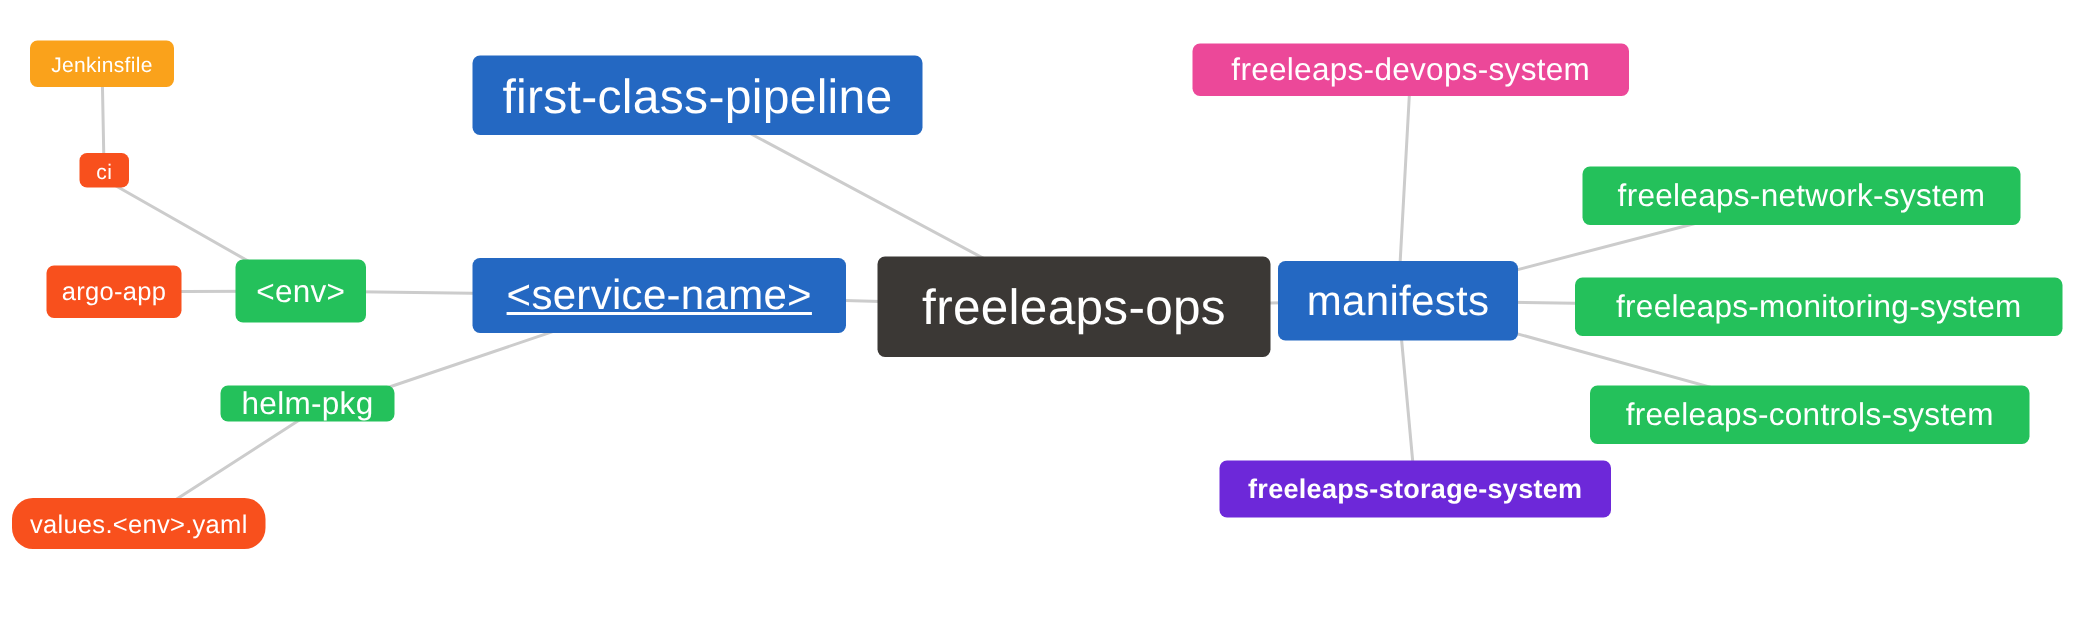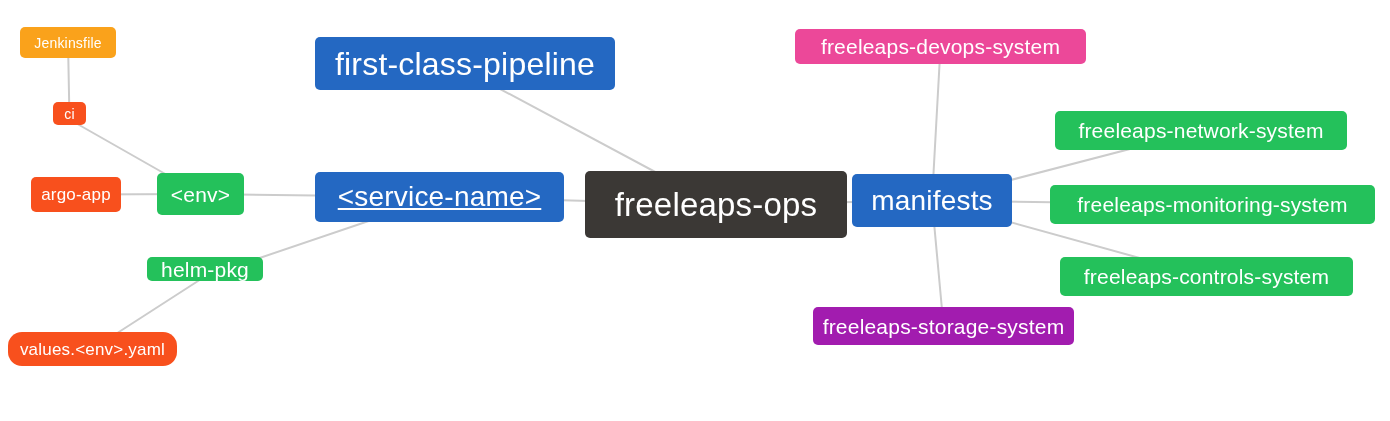--- a/index.html
+++ b/index.html
@@ -92,16 +92,16 @@
     </div>
   <div class="node" style="left: 1055px; top: 111px; width: 292px; height: 39px; font-size: 21px; background: rgb(36, 193, 91); text-align: right;">
       <span class="label">freeleaps-network-system</span>
     </div>
   <div class="node" style="left: 1050px; top: 185px; width: 325px; height: 39px; font-size: 21px; background: rgb(36, 193, 91);">
       <span class="label">freeleaps-monitoring-system</span>
     </div>
   <div class="node" style="left: 1060px; top: 257px; width: 293px; height: 39px; font-size: 21px; background: rgb(36, 193, 91);">
       <span class="label">freeleaps-controls-system</span>
     </div>
-  <div class="node" style="left: 813px; top: 307px; width: 261px; height: 38px; font-size: 21px; background: #a21caf;">
+  <div class="node" style="left: 813px; top: 307px; width: 261px; height: 38px; font-size: 18px; background: #6d28d9; font-weight: bold;">
       <span class="label">freeleaps-storage-system</span>
     </div>
 </div>
 
 </body></html>

